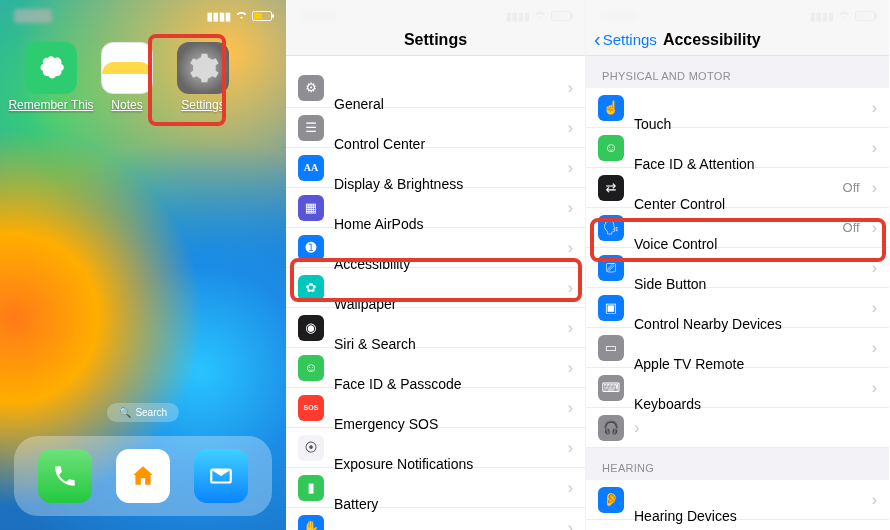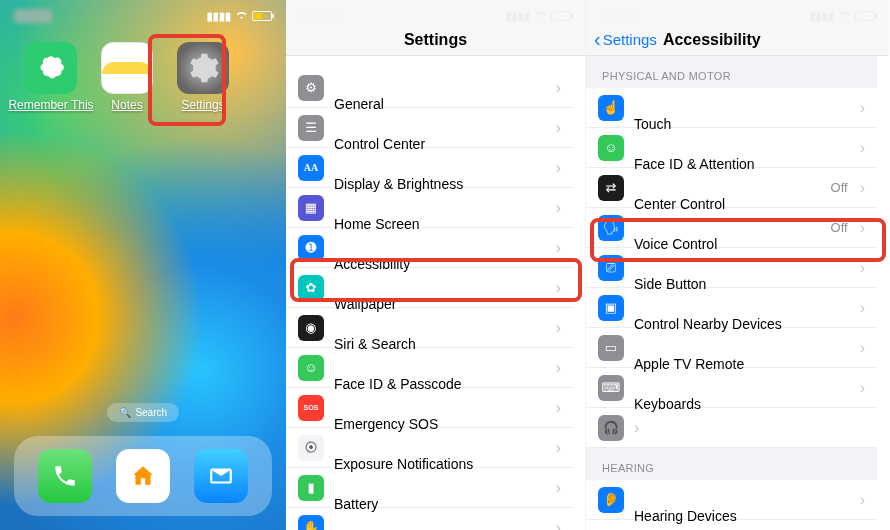--- a/index.html
+++ b/index.html
@@ -85,21 +85,21 @@
     position:absolute;top:0;left:0;right:0;height:56px;
     background:rgba(247,247,247,.96);border-bottom:1px solid rgba(0,0,0,.08);
     display:flex;align-items:flex-end;justify-content:center;padding-bottom:6px;
     font-size:16px;font-weight:600;
   }
   .nav-header.accessibility{justify-content:flex-start;padding-left:8px;}
   .back-link{color:#0b7bff;font-size:15px;font-weight:400;display:flex;align-items:center;gap:0;}
   .back-chevron{font-size:20px;line-height:1;margin-right:2px;}
   .nav-title-side{font-weight:600;margin-left:6px;color:#000;}
 
-  .list{position:absolute;top:68px;left:0;right:12px;}
+  .list{position:absolute;top:68px;left:0;right:0;}
   .list.withSection{top:56px;}
   .section-header{
     font-size:11px;color:#8e8e93;padding:14px 16px 6px;text-transform:uppercase;letter-spacing:.3px;
     background:#f2f2f7;
   }
   .row{
     height:40px;display:flex;align-items:center;padding:0 12px;gap:10px;
     border-bottom:1px solid rgba(0,0,0,.08);background:#fff;
   }
   .row .ricon{
@@ -216,21 +216,21 @@
         <div class="rlabel">Control Center</div>
         <div class="chev">›</div>
       </div>
       <div class="row">
         <div class="ricon ic-blue" style="font-size: 10px; font-weight: 700; font-family: Liberation Serif, serif;">AA</div>
         <div class="rlabel">Display &amp; Brightness</div>
         <div class="chev">›</div>
       </div>
       <div class="row">
         <div class="ricon ic-indigo">▦</div>
-        <div class="rlabel">Home Screen</div>
+        <div class="rlabel">Home AirPods</div>
         <div class="chev">›</div>
       </div>
       <div class="row">
         <div class="ricon ic-blue">➊</div>
         <div class="rlabel">Accessibility</div>
         <div class="chev">›</div>
       </div>
       <div class="row">
         <div class="ricon ic-cyan">✿</div>
         <div class="rlabel">Wallpaper</div>

